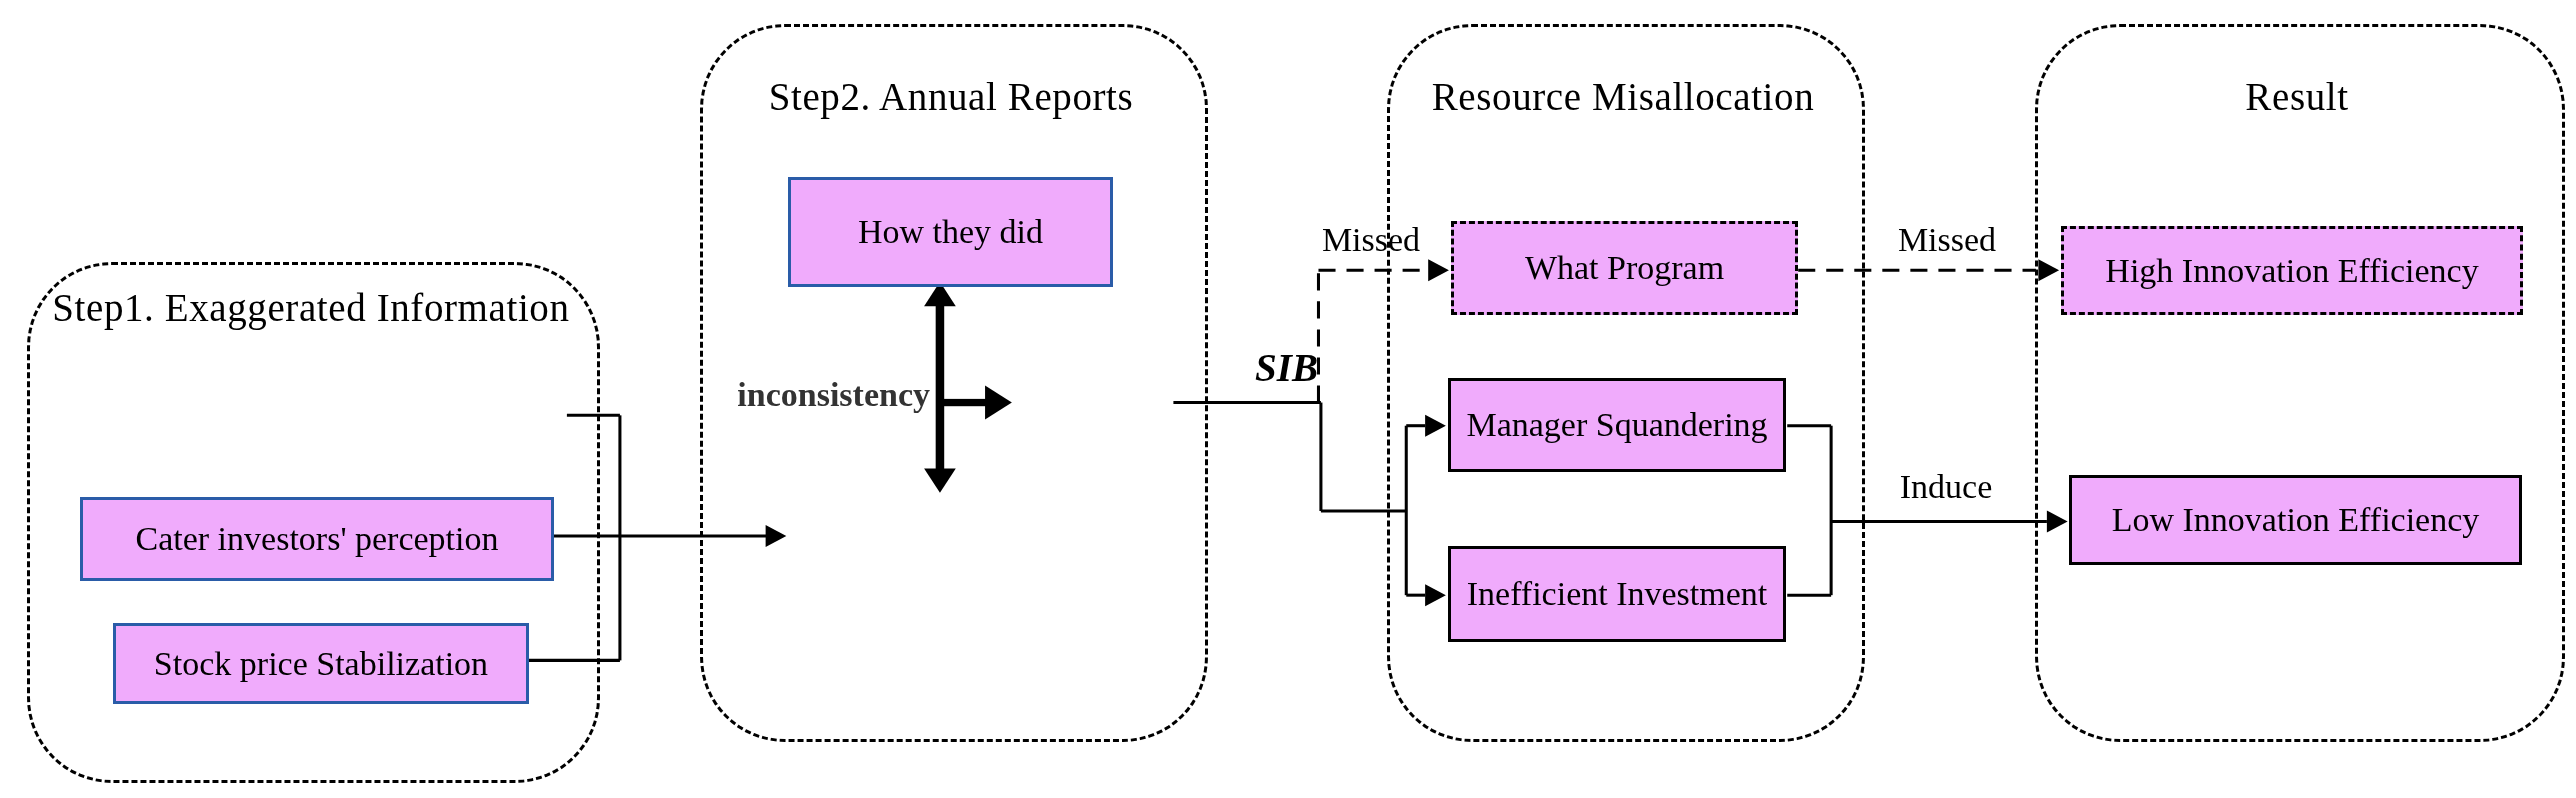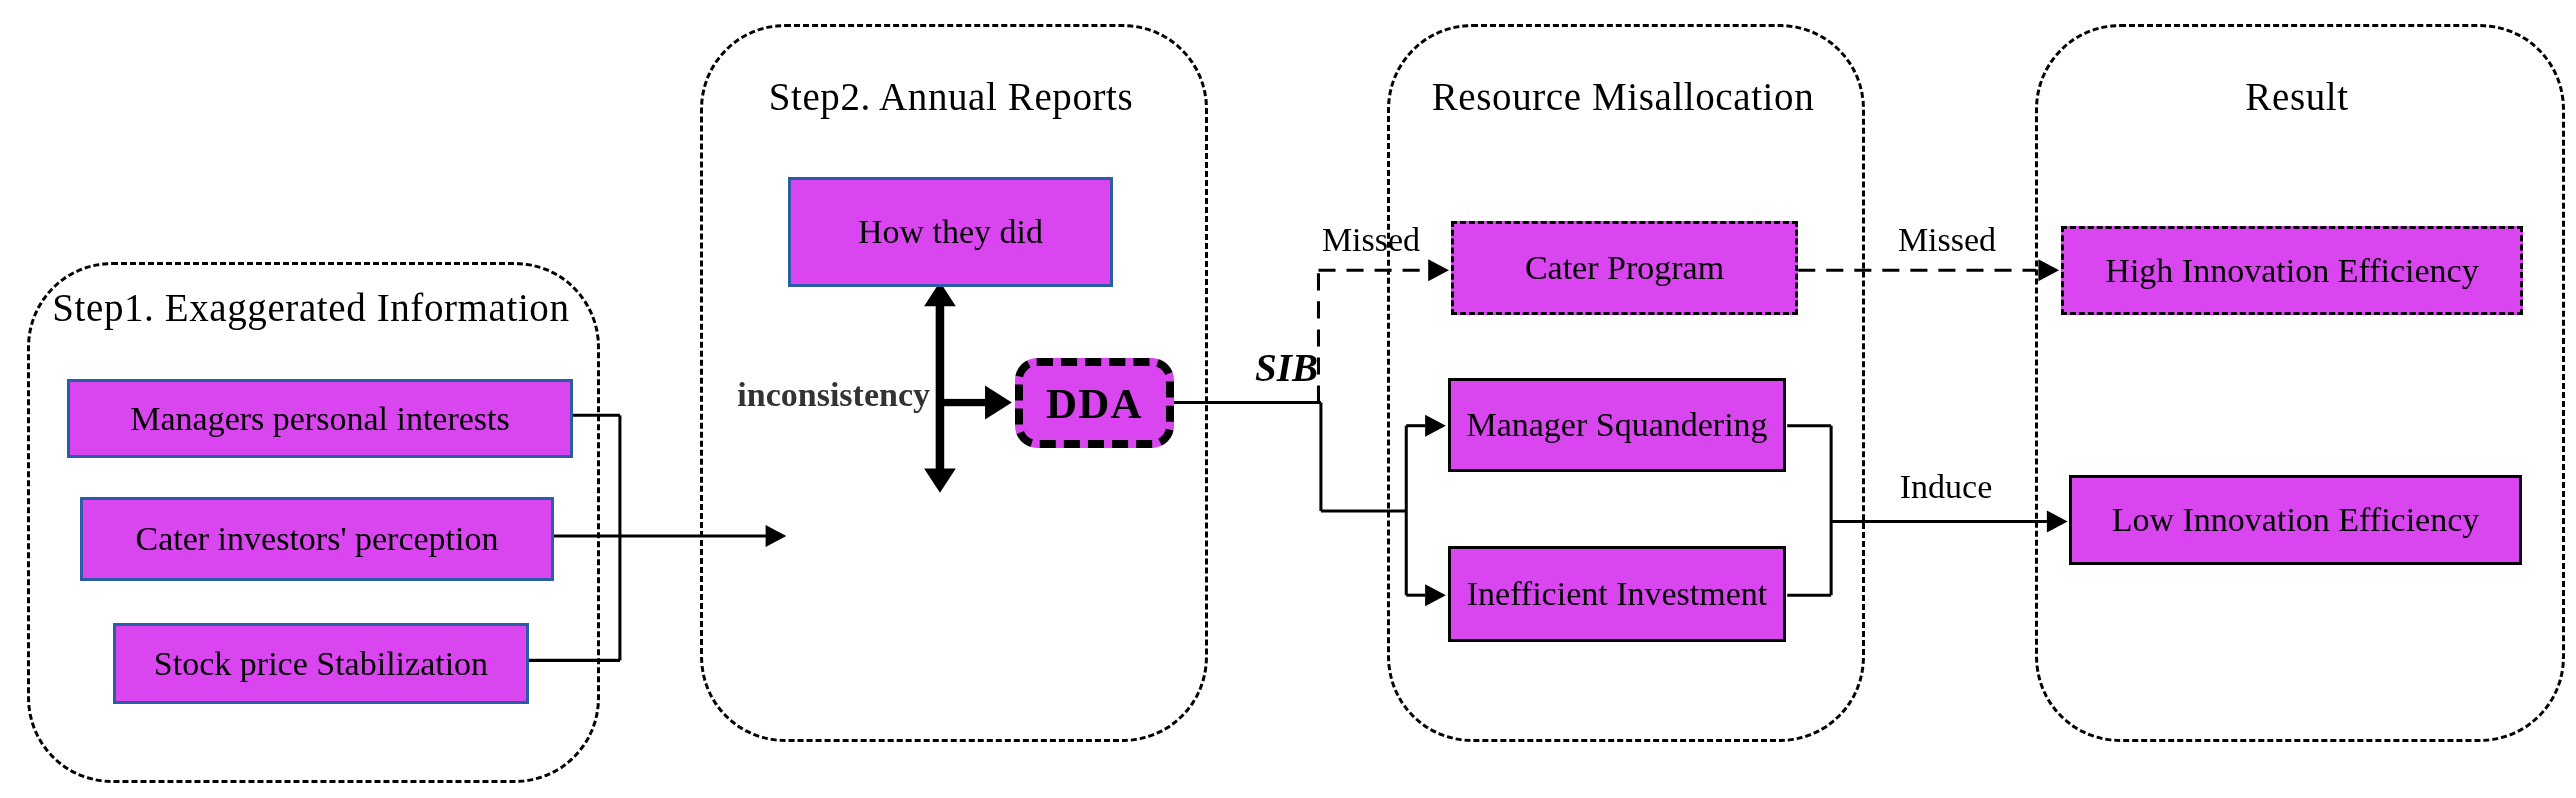--- a/index.html
+++ b/index.html
@@ -3,21 +3,21 @@
 <meta charset="utf-8">
 <style>
   html,body{margin:0;padding:0;background:#ffffff;}
   body{width:2576px;height:799px;overflow:hidden;
        font-family:"Liberation Serif","DejaVu Serif",serif;}
   #canvas{position:relative;width:2576px;height:799px;background:#fff;}
   svg.wires{position:absolute;left:0;top:0;width:2576px;height:799px;z-index:1;}
   .panel{position:absolute;border:3px dashed #000;border-radius:85px;background:transparent;z-index:0;}
   .panel-title{position:absolute;text-align:center;font-size:39px;color:#000000;z-index:3;letter-spacing:0.6px;}
   .node{position:absolute;display:flex;align-items:center;justify-content:center;
-        background:#d946ef;z-index:2;font-size:34px;color:#000;text-align:center;white-space:nowrap;}
+        background:#f0abfc;z-index:2;font-size:34px;color:#000;text-align:center;white-space:nowrap;}
   .blue{border:3px solid #2a5ca8;}
   .solid-black{border:3.7px solid #000;}
   .dashed-black{border:3px dashed #000;}
   .dda{border:8px dashed #000;border-radius:22px;font-weight:bold;font-size:43px;letter-spacing:1.2px;}
   .edge-label{position:absolute;z-index:3;font-size:34px;color:#000;text-align:center;}
   .lbl-inconsistency{font-weight:bold;color:#333333;text-align:right;}
   .lbl-sib{font-weight:bold;font-style:italic;font-size:39px;}
 </style>
 </head>
 <body>
@@ -71,44 +71,38 @@
       <path d="M2932 698 H3004"></path>
       <path d="M2932 976 H3004"></path>
       <path d="M3004 698 V976"></path>
       <path d="M3004 855 H3358"></path>
     </g>
     <polygon points="3392,855 3358,837 3358,873" fill="#000"></polygon>
   </svg>
 
   <div class="panel" style="left:27.4px;top:262px;width:567px;height:515px;"></div>
   <div class="panel-title" style="left:27.4px;top:285px;width:567px;">Step1. Exaggerated Information</div>
-  <div class="node blue" style="left:67px;top:379px;width:500px;height:73px;">
-    <span>Managers personal interests</span>
-  </div>
   <div class="node blue" style="left:80px;top:497px;width:468px;height:78px;">
     <span>Cater investors' perception</span>
   </div>
   <div class="node blue" style="left:113px;top:623px;width:410px;height:75px;">
     <span>Stock price Stabilization</span>
   </div>
 
   <div class="panel" style="left:700px;top:24.4px;width:502px;height:712px;"></div>
   <div class="panel-title" style="left:700px;top:74px;width:502px;">Step2. Annual Reports</div>
   <div class="node blue" style="left:788px;top:177px;width:319px;height:104px;">
     <span>How they did</span>
   </div>
-  <div class="node dda" style="left:1015px;top:358px;width:143px;height:74px;">
-    <span>DDA</span>
-  </div>
   <div class="edge-label lbl-inconsistency" style="left:695px;top:376px;width:235px;">inconsistency</div>
 
   <div class="panel" style="left:1387px;top:24.4px;width:472px;height:712px;"></div>
   <div class="panel-title" style="left:1387px;top:74px;width:472px;">Resource Misallocation</div>
   <div class="node dashed-black" style="left:1451px;top:221px;width:341px;height:88px;">
-    <span>Cater Program</span>
+    <span>What Program</span>
   </div>
   <div class="node solid-black" style="left:1448px;top:378px;width:332px;height:88px;">
     <span>Manager Squandering</span>
   </div>
   <div class="node solid-black" style="left:1448px;top:546px;width:332px;height:90px;">
     <span>Inefficient Investment</span>
   </div>
 
   <div class="panel" style="left:2035px;top:24.4px;width:524px;height:712px;"></div>
   <div class="panel-title" style="left:2035px;top:74px;width:524px;">Result</div>

